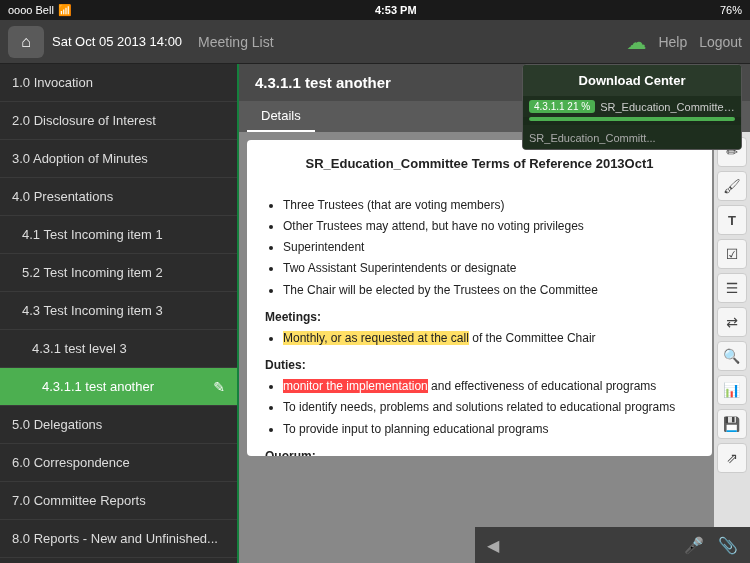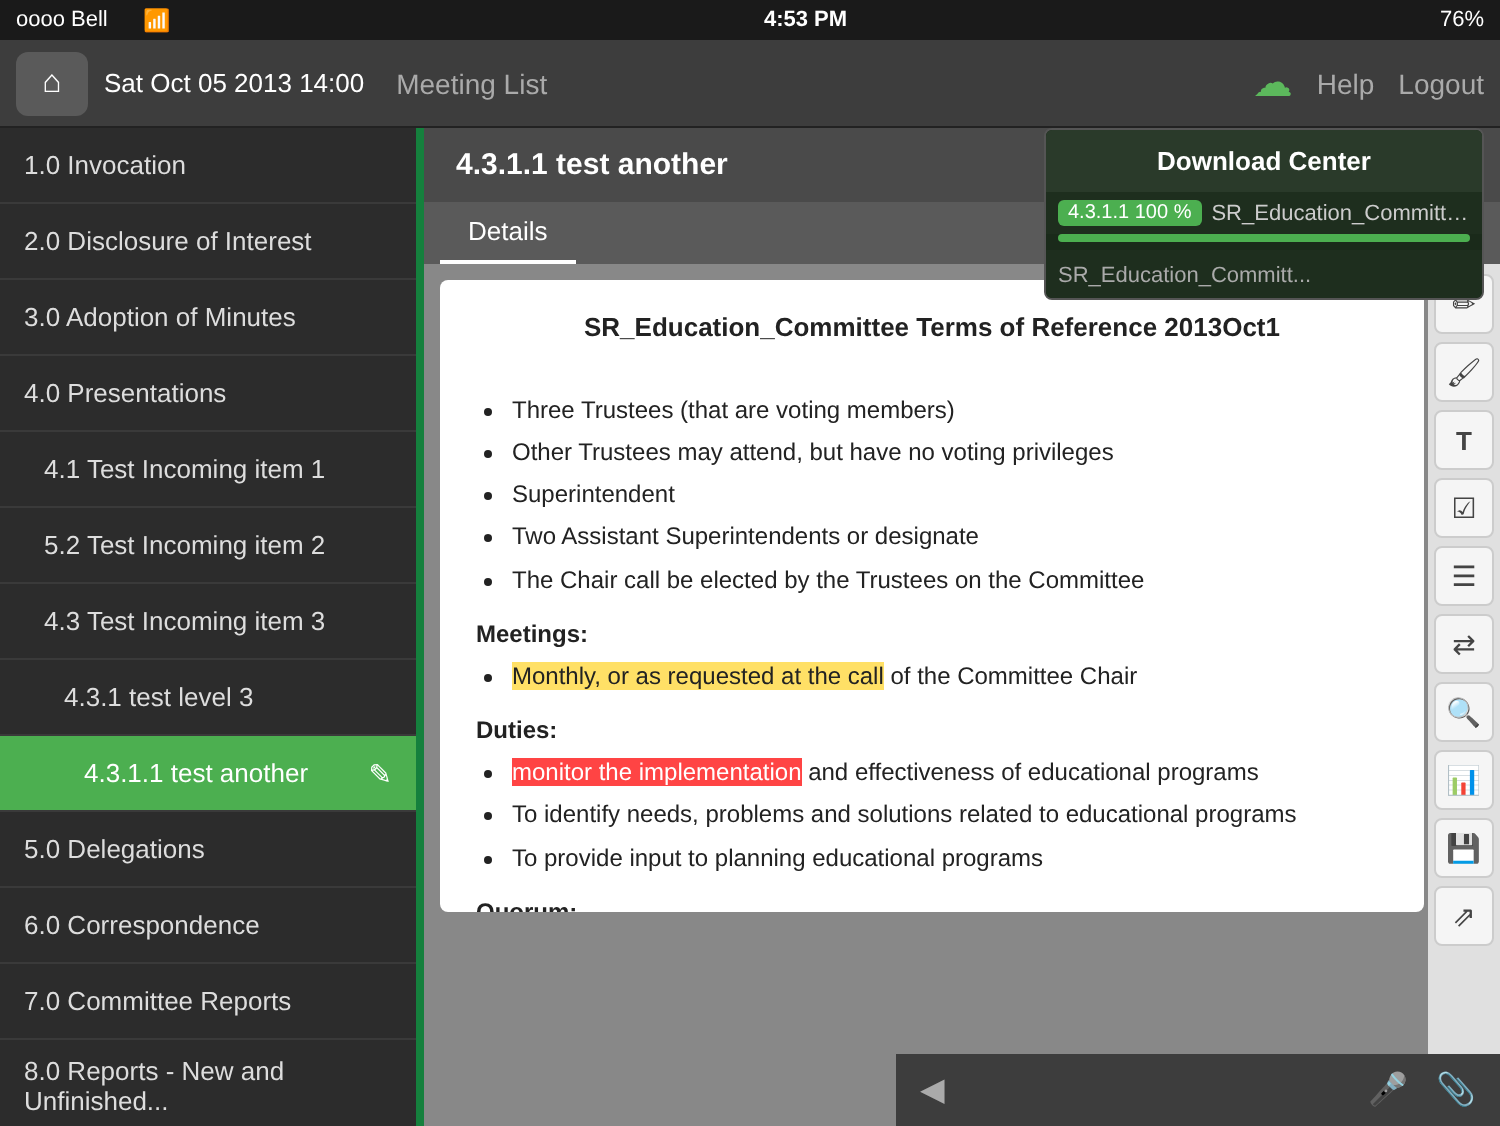--- a/index.html
+++ b/index.html
@@ -9,21 +9,21 @@
     .status-bar {
       background: #1a1a1a;
       color: white;
       font-size: 11px;
       display: flex;
       justify-content: space-between;
       align-items: center;
       padding: 3px 8px;
       height: 20px;
     }
-    .status-left { display: flex; align-items: center; gap: 18px; }
+    .status-left { display: flex; align-items: center; gap: 4px; }
     .status-center { font-weight: 600; }
     .status-right { display: flex; align-items: center; gap: 4px; }
 
     
     .nav-bar {
       background: #3d3d3d;
       display: flex;
       align-items: center;
       height: 44px;
       padding: 0 8px;
@@ -66,25 +66,25 @@
     .nav-help, .nav-logout { color: #aaa; font-size: 14px; }
 
     
     .main-layout {
       display: flex;
       height: calc(563px - 64px);
     }
 
     
     .sidebar {
-      width: 212px;
+      width: 239px;
       background: #2c2c2c;
       overflow-y: auto;
       flex-shrink: 0;
-      border-right: 4px solid #15803d;
+      border-right: 2px solid #15803d;
     }
     .sidebar-item {
       display: flex;
       align-items: center;
       padding: 8px 12px;
       color: #ddd;
       font-size: 13px;
       border-bottom: 1px solid #3a3a3a;
       cursor: pointer;
       min-height: 38px;
@@ -351,21 +351,21 @@
 
   <div class="content-area" style="position:relative; display:flex; flex-direction:column;">
 
     <div class="content-header">
       <span>4.3.1.1 test another</span>
     </div>
 
     <div class="download-center">
       <div class="download-center-title">Download Center</div>
       <div class="download-center-item">
-        <span class="download-center-badge">4.3.1.1 100 %</span>
+        <span class="download-center-badge">4.3.1.1 21 %</span>
         <span class="download-center-filename">SR_Education_Committee Terms of Refer...</span>
       </div>
       <div class="download-center-progress">
         <div class="download-center-progress-bar"></div>
       </div>
       <div style="padding: 3px 6px; background: #1e2e1e;">
         <span style="color:#aaa; font-size:11px;">SR_Education_Committ...</span>
       </div>
     </div>
 
@@ -377,21 +377,21 @@
     <div style="flex:1; display:flex; position:relative; overflow:hidden;">
 
       <div class="document-area" style="flex:1; margin-right: 38px;">
         <div class="document-title">SR_Education_Committee Terms of Reference 2013Oct1</div>
 
         <ul class="doc-ul">
           <li>Three Trustees (that are voting members)</li>
           <li>Other Trustees may attend, but have no voting privileges</li>
           <li>Superintendent</li>
           <li>Two Assistant Superintendents or designate</li>
-          <li>The Chair call be elected by the Trustees on the Committee</li>
+          <li>The Chair will be elected by the Trustees on the Committee</li>
         </ul>
 
         <div class="doc-section-title">Meetings:</div>
         <ul class="doc-ul">
           <li>
             <span class="highlight-yellow">Monthly, or as requested at the call</span> of the Committee Chair
           </li>
         </ul>
 
         <div class="doc-section-title">Duties:</div>

